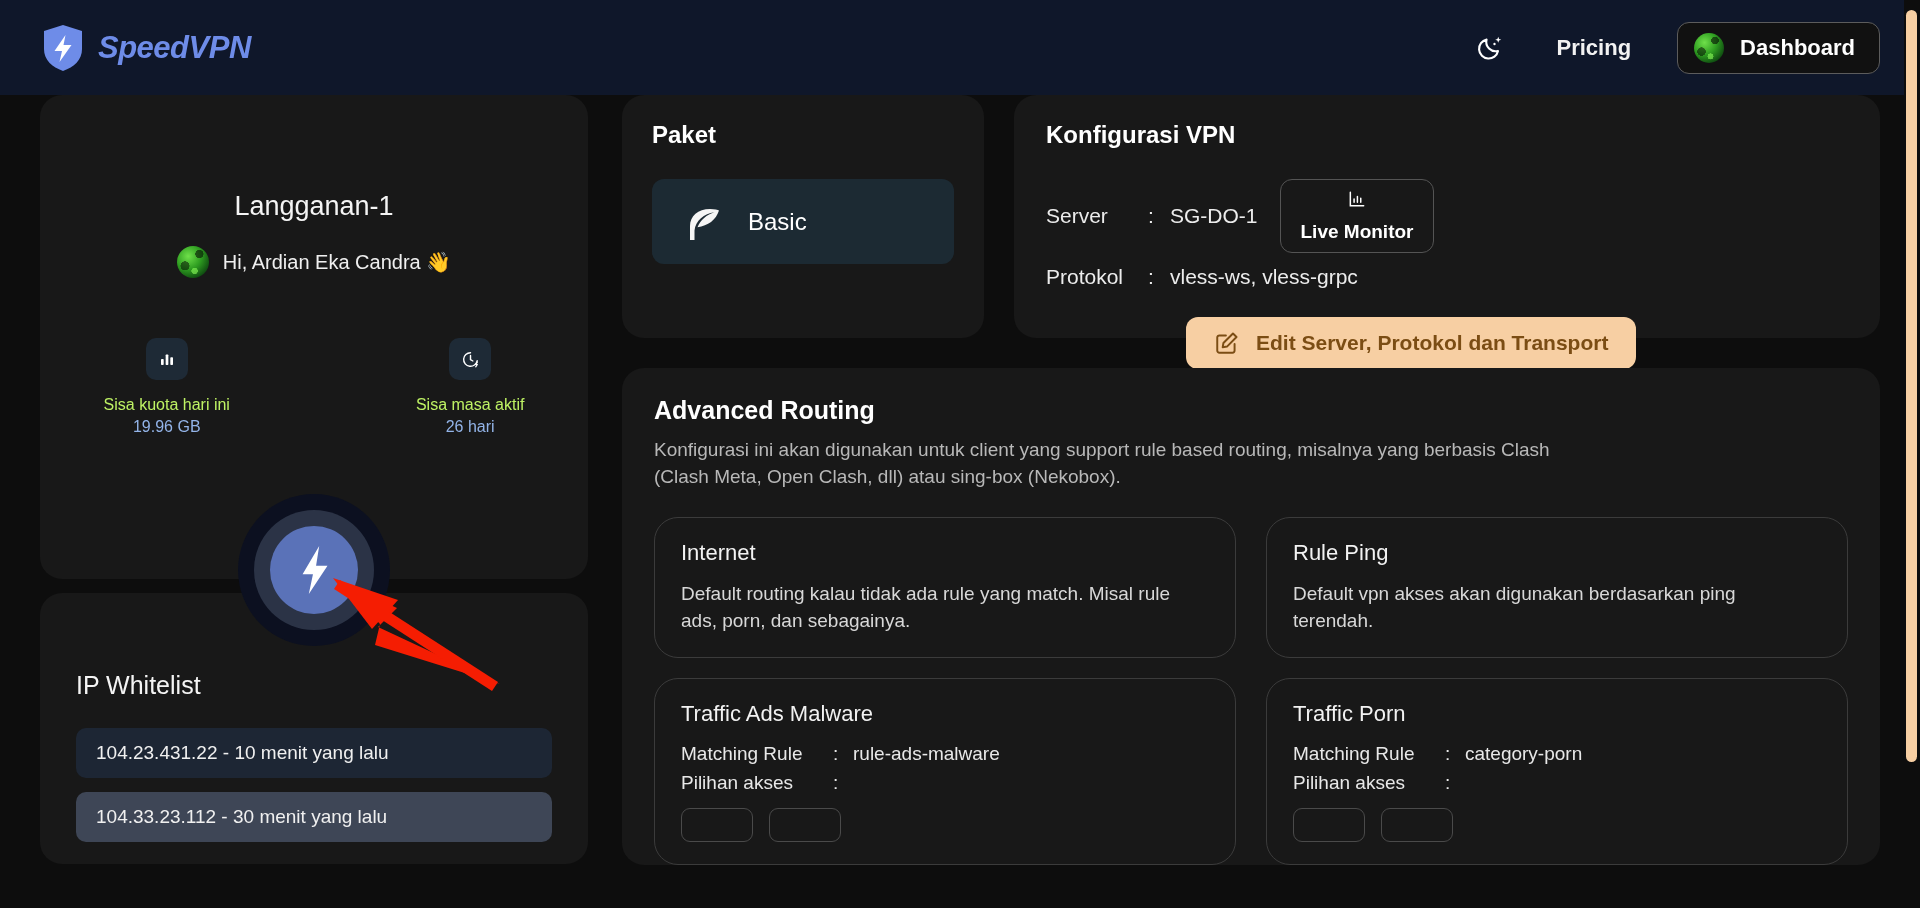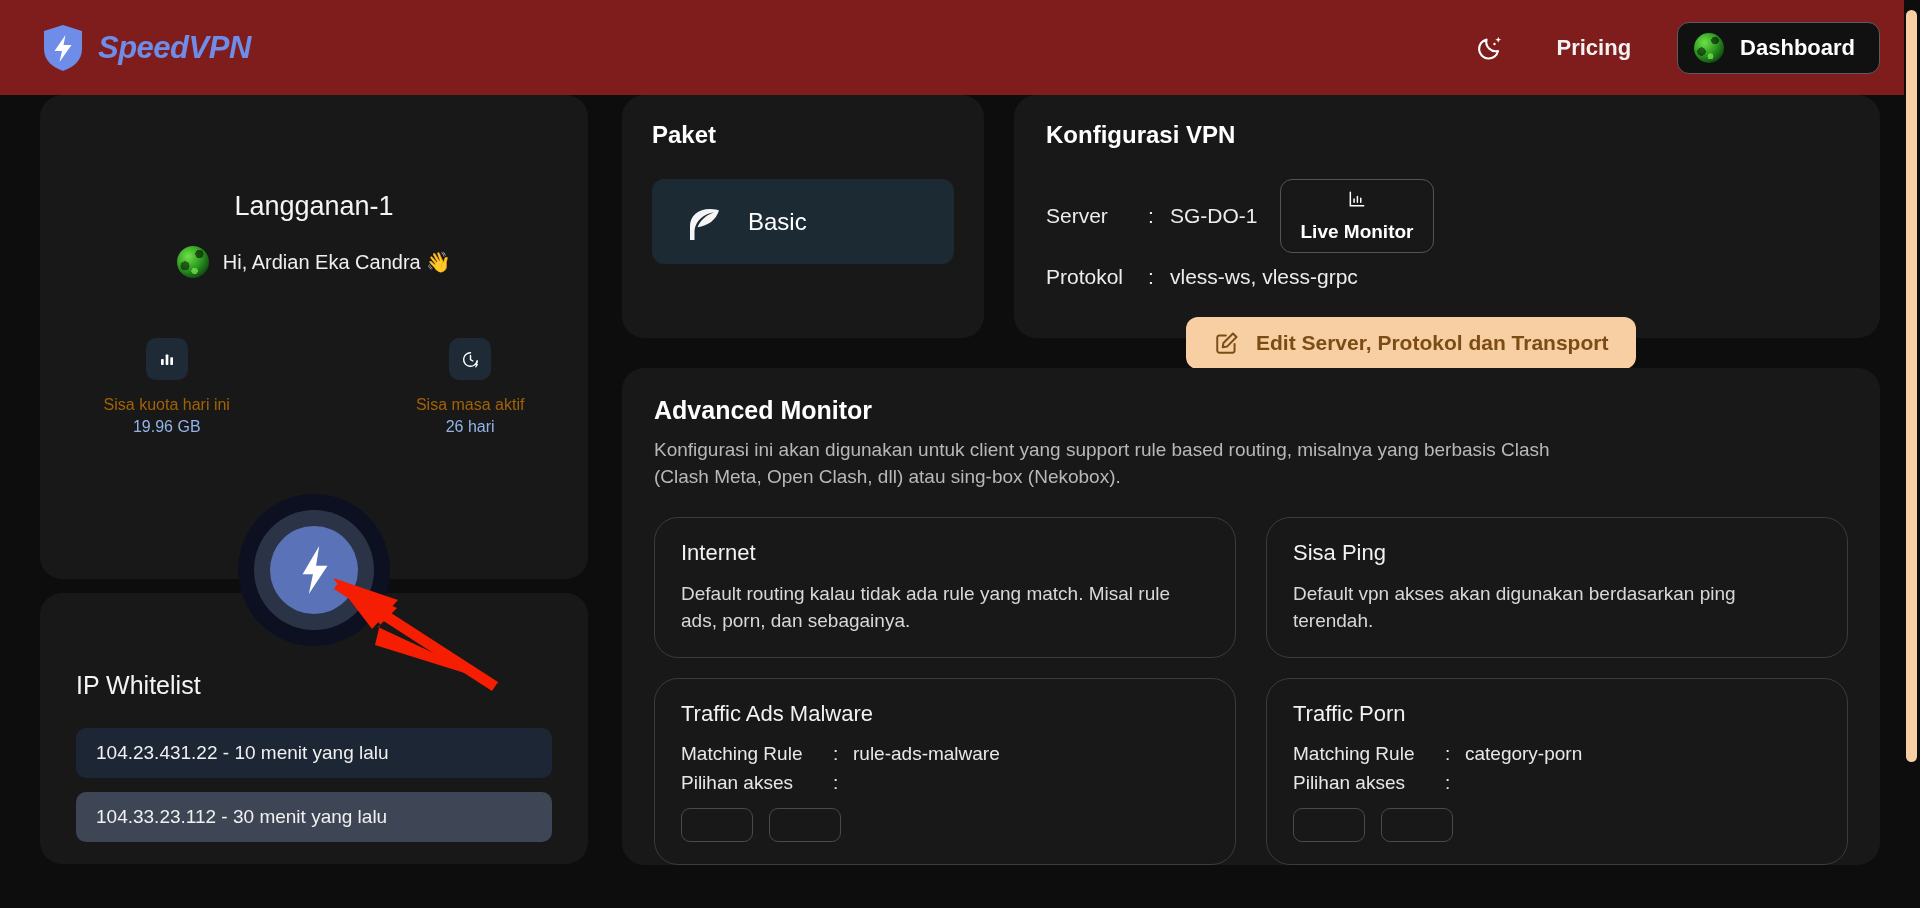--- a/index.html
+++ b/index.html
@@ -9,21 +9,21 @@
     font-family: "Liberation Sans", sans-serif;
     overflow: hidden;
   }
   .app { position: relative; width: 1920px; height: 908px; background: #0d0d0d; }
 
   
   .header {
     height: 95px; width: 1920px;
     display: flex; align-items: center;
     padding: 0 40px 0 42px;
-    background: #7f1d1d;
+    background: #0f172a;
   }
   .brand { display: flex; align-items: center; gap: 14px; }
   .shield { width: 42px; height: 48px; display: block; }
   .brand-name {
     font-size: 31px; font-weight: bold; font-style: italic;
     color: #6e8ce8; letter-spacing: -0.5px;
   }
   .header-right {
     margin-left: auto; display: flex; align-items: center; gap: 46px;
   }
@@ -74,21 +74,21 @@
   .greet-avatar { width: 32px; height: 32px; }
   .greet-text { font-size: 20px; color: #efefef; }
   .stats-row {
     margin-top: 60px; display: flex; justify-content: center; gap: 186px;
   }
   .stat { display: flex; flex-direction: column; align-items: center; }
   .stat-icon {
     width: 42px; height: 42px; border-radius: 10px; background: #1e2a36;
     display: flex; align-items: center; justify-content: center;
   }
-  .stat-label { margin-top: 16px; font-size: 16px; color: #a16207; }
+  .stat-label { margin-top: 16px; font-size: 16px; color: #bef264; }
   .stat-value { margin-top: 4px; font-size: 16px; color: #93b4e8; }
 
   
   .power-wrap {
     position: absolute; left: 50%; transform: translateX(-50%);
     top: 399px; width: 152px; height: 152px; z-index: 6; cursor: pointer;
   }
   .ring-outer {
     position: absolute; inset: 0; border-radius: 50%; background: #0c1020;
   }
@@ -308,32 +308,32 @@
             <svg width="26" height="26" viewBox="0 0 24 24" fill="none" stroke="#7b4d14" stroke-width="1.8" stroke-linecap="round" stroke-linejoin="round">
               <path d="M19 13v6a2 2 0 0 1-2 2H5a2 2 0 0 1-2-2V7a2 2 0 0 1 2-2h6"></path>
               <path d="M17.5 3.2l3.3 3.3L12 15.3l-4 .7.7-4z"></path>
             </svg>
             <span>Edit Server, Protokol dan Transport</span>
           </div>
         </div>
       </div>
 
       <div class="card routing-card">
-        <div class="routing-title">Advanced Monitor</div>
+        <div class="routing-title">Advanced Routing</div>
         <div class="routing-desc">Konfigurasi ini akan digunakan untuk client yang support rule based routing, misalnya yang berbasis Clash (Clash Meta, Open Clash, dll) atau sing-box (Nekobox).</div>
 
         <div class="routing-grid">
 
           <div class="route-box">
             <div class="route-name">Internet</div>
             <div class="route-desc">Default routing kalau tidak ada rule yang match. Misal rule ads, porn, dan sebagainya.</div>
           </div>
 
           <div class="route-box">
-            <div class="route-name">Sisa Ping</div>
+            <div class="route-name">Rule Ping</div>
             <div class="route-desc">Default vpn akses akan digunakan berdasarkan ping terendah.</div>
           </div>
 
           <div class="route-box">
             <div class="route-name">Traffic Ads Malware</div>
             <div class="kv-row r1">
               <span class="kv-key">Matching Rule</span>
               <span class="kv-colon">:</span>
               <span>rule-ads-malware</span>
             </div>

